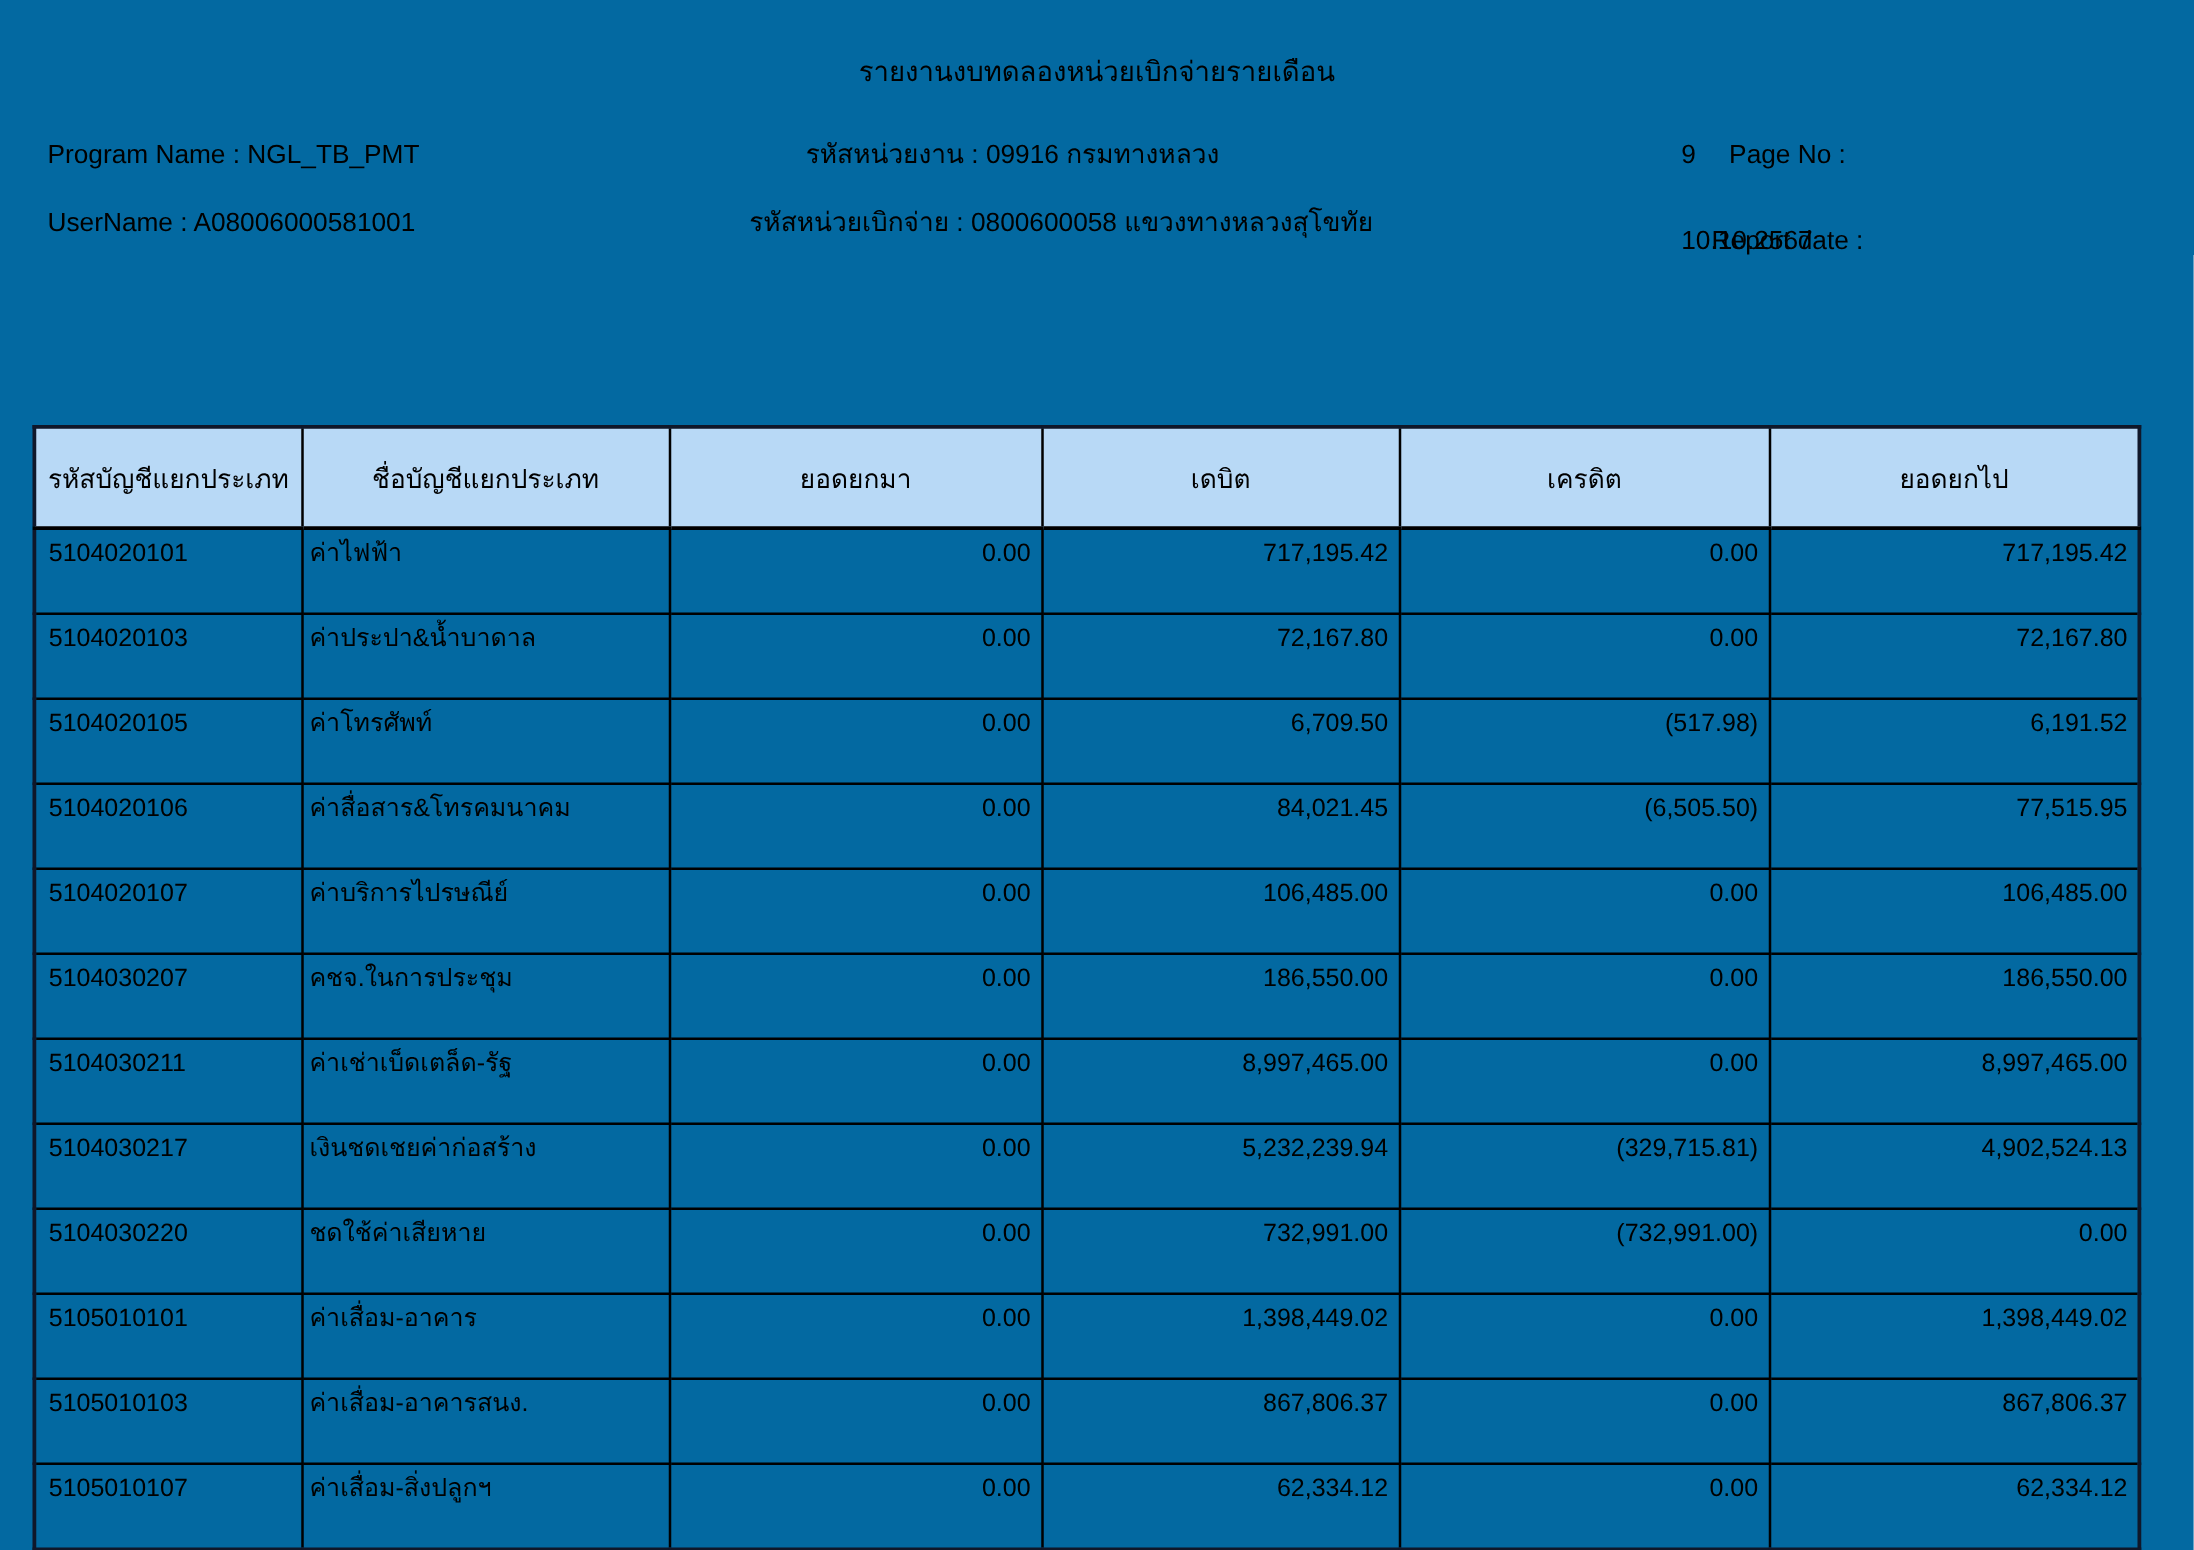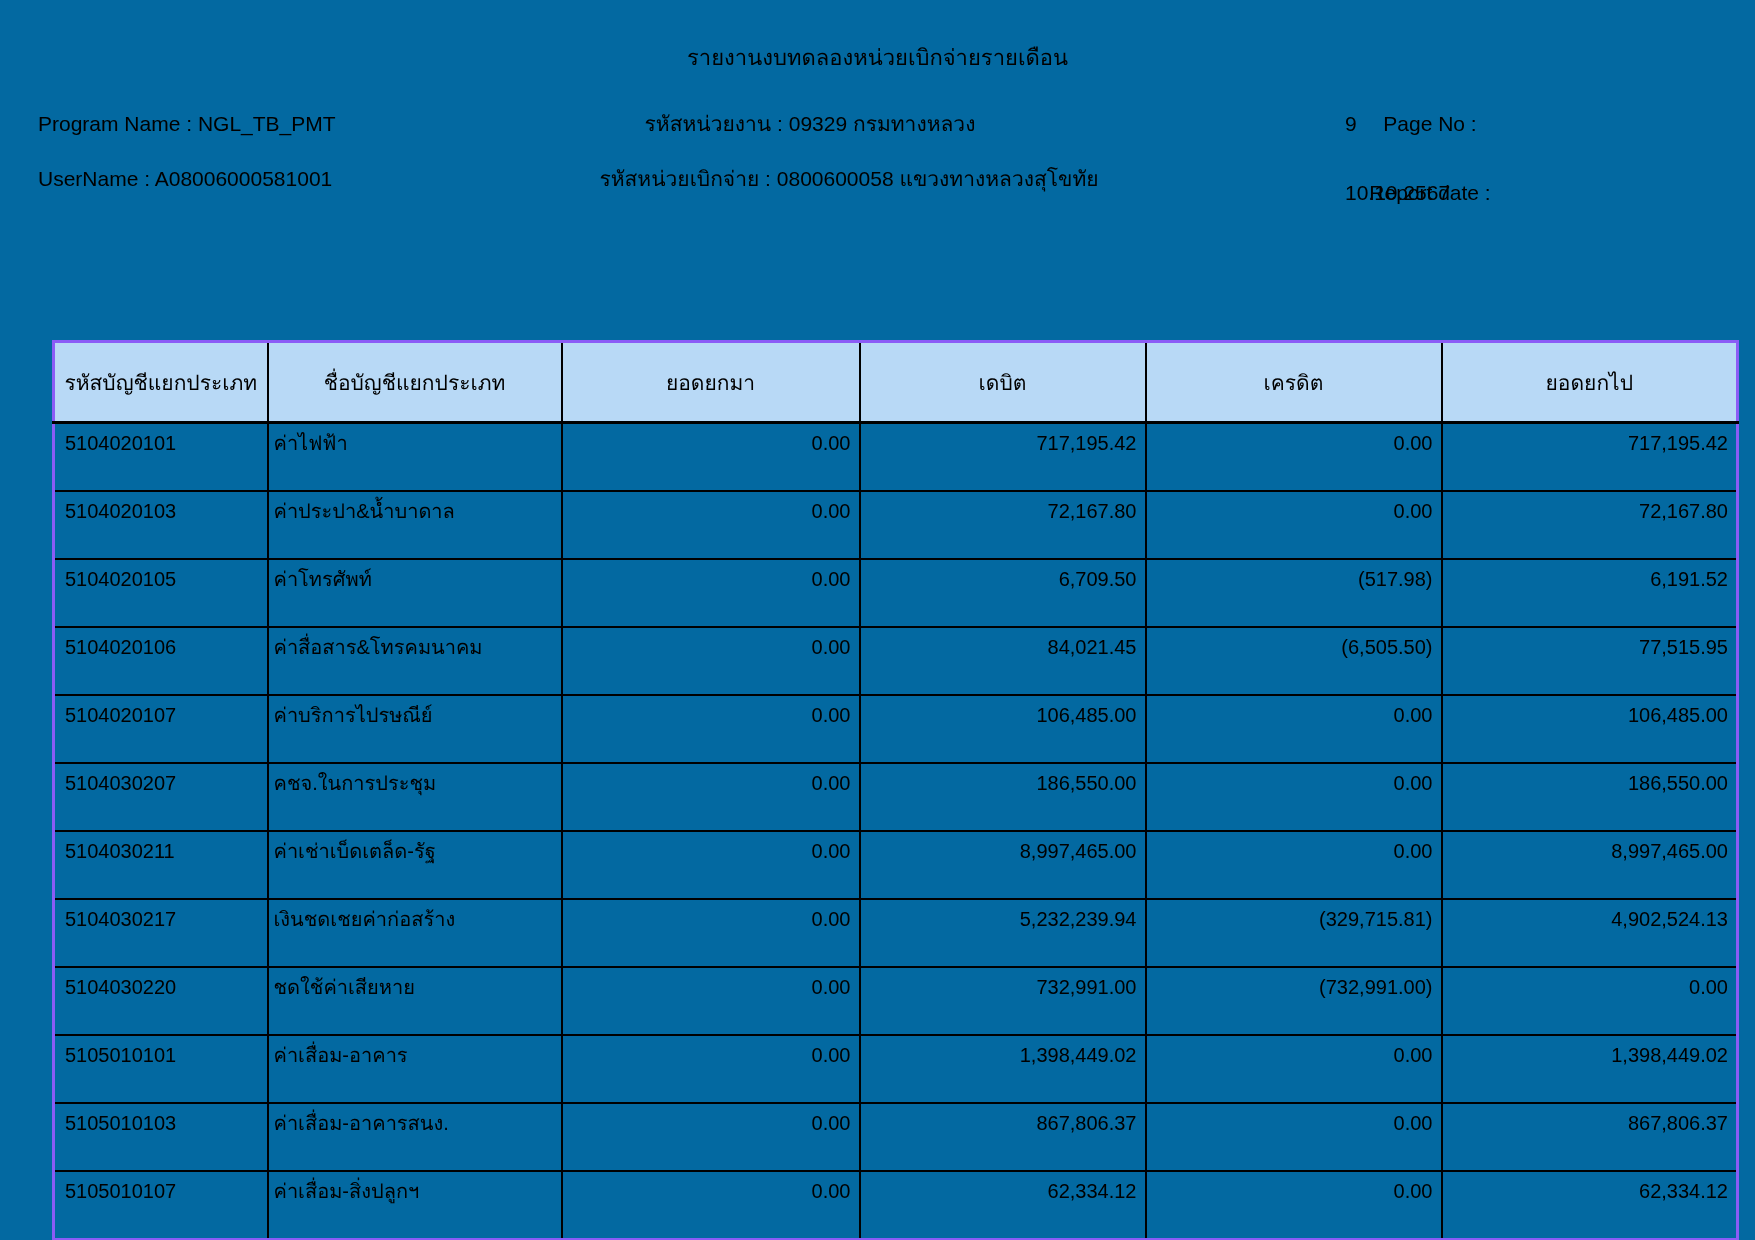--- a/index.html
+++ b/index.html
@@ -45,26 +45,26 @@
   .meta-right-1 { top: 111px; }
   .meta-right-2 { top: 180px; }
   .meta-right-3 { top: 222px; }
   .meta-right .val {
     position: absolute;
     left: 155px;
     top: 0;
   }
   table.tb {
     position: absolute;
-    left: 52px;
+    left: 26px;
     top: 340px;
     width: 1684px;
     border-collapse: collapse;
     table-layout: fixed;
-    border: 3px solid #8b5cf6;
+    border: 3px solid #0f172a;
     font-size: 20px;
   }
   table.tb col.c0 { width: 214px; }
   table.tb col.c1 { width: 294px; }
   table.tb col.c2 { width: 298px; }
   table.tb col.c3 { width: 286px; }
   table.tb col.c4 { width: 296px; }
   table.tb col.c5 { width: 296px; }
   table.tb th {
     height: 78px;
@@ -101,21 +101,21 @@
 
   <div class="meta-line meta-left-1">
     <span>Program Name :</span>
     <span>NGL_TB_PMT</span>
   </div>
   <div class="meta-line meta-left-2">
     <span>UserName :</span>
     <span>A08006000581001</span>
   </div>
 
-  <div class="meta-line meta-center meta-center-1">รหัสหน่วยงาน : 09329 กรมทางหลวง</div>
+  <div class="meta-line meta-center meta-center-1">รหัสหน่วยงาน : 09916 กรมทางหลวง</div>
   <div class="meta-line meta-center meta-center-2">รหัสหน่วยเบิกจ่าย : 0800600058 แขวงทางหลวงสุโขทัย</div>
 
   <div class="meta-line meta-right meta-right-1">
     <span>Page No :</span>
     <span class="val">9</span>
   </div>
   <div class="meta-line meta-right meta-right-2">
     <span>Report date :</span>
     <span class="val">10.10.2567</span>
   </div>

